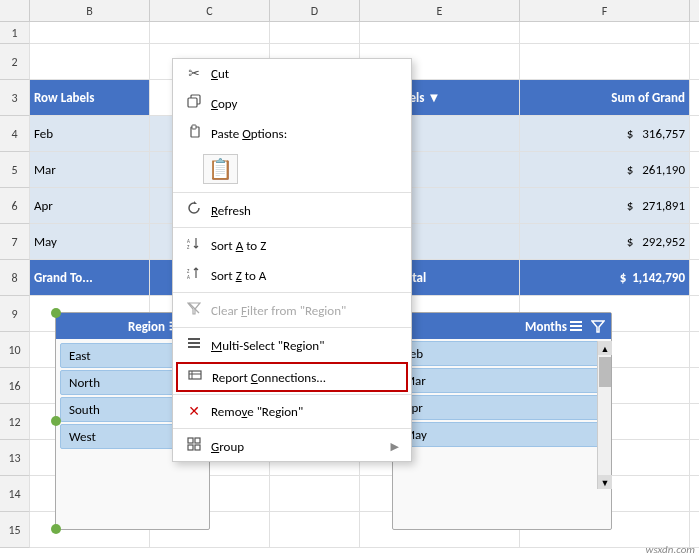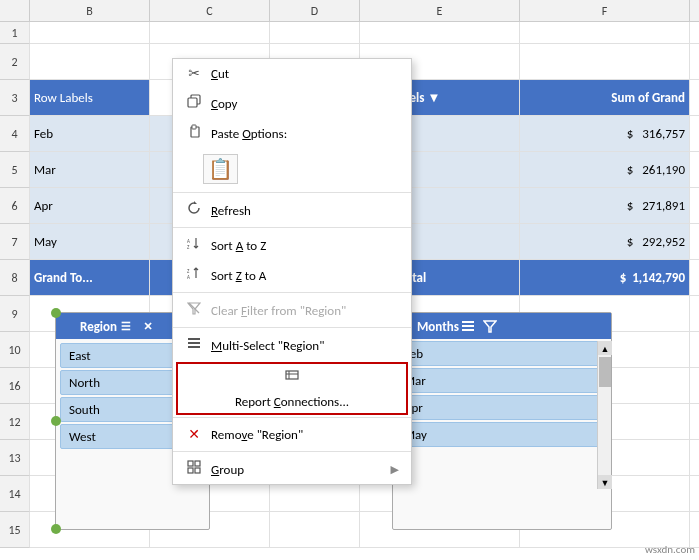--- a/index.html
+++ b/index.html
@@ -98,24 +98,24 @@
       position: absolute;
       border: 1.5px solid #aaa;
       background: #f9f9f9;
       border-radius: 2px;
     }
     .slicer-title-bar {
       background: #4472c4;
       color: white;
       font-weight: bold;
       font-size: 13px;
-      padding: 4px 24px;
-      display: flex;
-      align-items: center;
-      justify-content: flex-start;
+      padding: 4px 4px;
+      display: flex;
+      align-items: center;
+      justify-content: flex-end;
     }
     .slicer-title-icons {
       display: flex;
       gap: 4px;
     }
     .slicer-btn {
       width: 18px;
       height: 18px;
       display: flex;
       align-items: center;
@@ -171,21 +171,20 @@
       padding: 6px 12px;
       cursor: pointer;
       white-space: nowrap;
       gap: 8px;
     }
     .menu-item.highlighted {
       background: #fff;
       border: 2px solid #c00;
       margin: 1px 2px;
       padding: 4px 10px;
-      flex-direction: column;
     }
     .menu-item.disabled {
       color: #aaa;
       cursor: default;
     }
     .menu-separator {
       height: 1px;
       background: #e0e0e0;
       margin: 2px 0;
     }
@@ -207,20 +206,21 @@
     
     .accel { text-decoration: underline; }
 
     
     .watermark {
       position: absolute;
       bottom: 4px;
       right: 4px;
       font-size: 11px;
       color: #888;
+      font-style: italic;
     }
 
     
     .top-header-corner {
       width: 30px;
       height: 22px;
       background: #f2f2f2;
       border-right: 1px solid #ccc;
       border-bottom: 1px solid #ccc;
       flex-shrink: 0;
@@ -264,21 +264,21 @@
       <div class="cell col-a row-header">2</div>
       <div class="cell col-b"></div>
       <div class="cell col-c"></div>
       <div class="cell col-d"></div>
       <div class="cell col-e"></div>
       <div class="cell col-f"></div>
     </div>
 
     <div class="grid-row">
       <div class="cell col-a row-header">3</div>
-      <div class="cell col-b" style="background:#4472c4;color:white;font-weight:normal;text-align:center;">Row Labels</div>
+      <div class="cell col-b" style="background:#4472c4;color:white;font-weight:bold;text-align:center;">Row Labels</div>
       <div class="cell col-c"></div>
       <div class="cell col-d"></div>
       <div class="cell col-e" style="background:#4472c4;color:white;font-weight:bold;">Row Labels ▼</div>
       <div class="cell col-f" style="background:#4472c4;color:white;font-weight:bold;text-align:right;justify-content:flex-end;">Sum of Grand</div>
     </div>
 
     <div class="grid-row">
       <div class="cell col-a row-header">4</div>
       <div class="cell col-b" style="background:#dce6f1;">Feb</div>
       <div class="cell col-c" style="background:#dce6f1;"></div>

